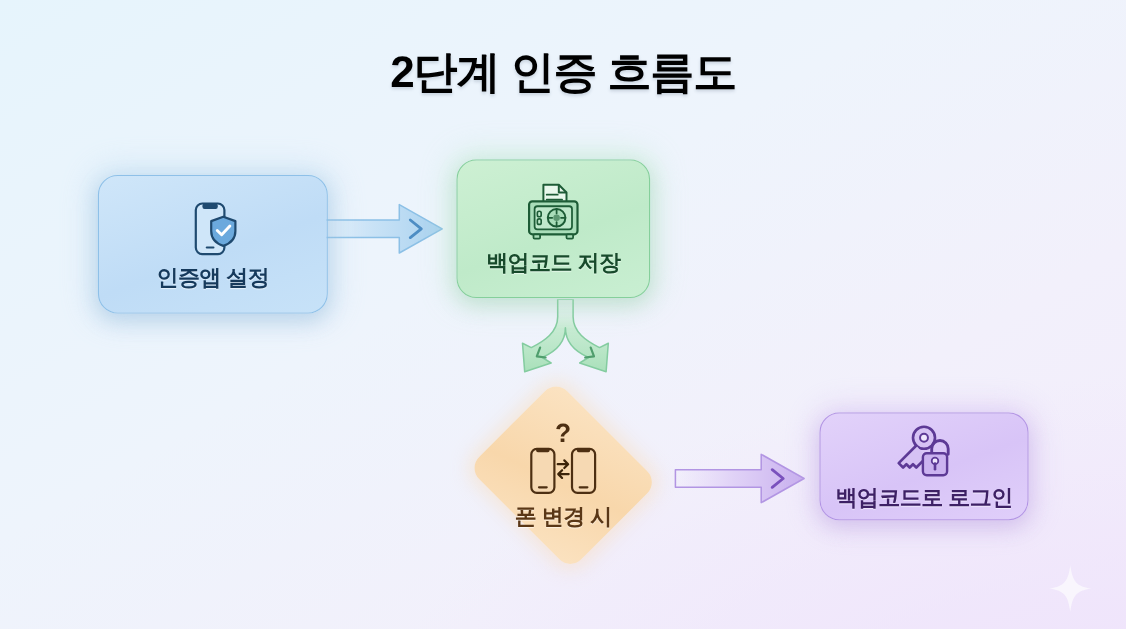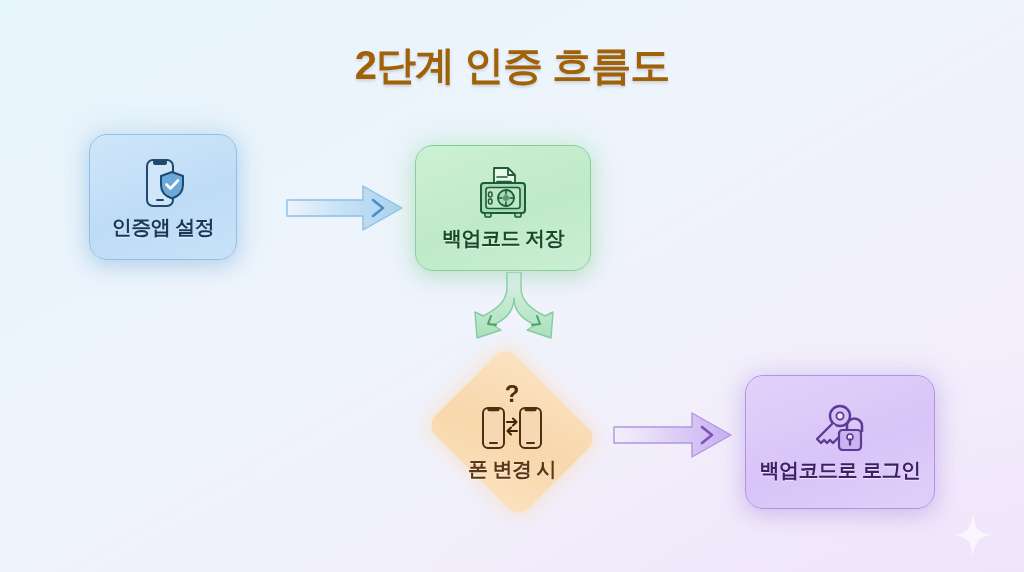--- a/index.html
+++ b/index.html
@@ -12,60 +12,60 @@
     overflow:hidden;
     position:relative;
   }
   #stage { position:absolute; inset:0; }
 
   
   .title {
     position:absolute; left:0; right:0; top:38px;
     text-align:center;
     font-size:40px; font-weight:bold; letter-spacing:-1px;
-    color:#a16207;
+    color:#000000;
     text-shadow:0 2px 3px rgba(40,60,90,.18);
   }
 
   
   .node {
     position:absolute;
     border-radius:18px;
     border:1.5px solid;
     display:flex; flex-direction:column;
     align-items:center; justify-content:center;
     gap:2px;
   }
   .node .label {
     font-size:20px; font-weight:bold; letter-spacing:-.5px;
     text-shadow:0 1px 1px rgba(255,255,255,.6);
   }
   .node .icon { display:block; }
 
   
   #node-auth-app {
-    left:89px; top:134px; width:148px; height:126px;
+    left:89px; top:159px; width:209px; height:126px;
     background:linear-gradient(160deg,#cfe6f9 0%, #bfdcf6 55%, #c7e2f8 100%);
     border-color:#8ec0e8;
     box-shadow:0 6px 18px rgba(120,160,200,.28), 0 0 26px 6px rgba(175,212,240,.45);
   }
   #node-auth-app .label { color:#163a5c; }
 
   
   #node-backup-save {
     left:415px; top:145px; width:176px; height:126px;
     background:linear-gradient(160deg,#cdf0d3 0%, #bfeac9 55%, #c9efd2 100%);
     border-color:#85cf9b;
     box-shadow:0 6px 18px rgba(120,180,145,.25), 0 0 26px 6px rgba(180,235,198,.42);
   }
   #node-backup-save .label { color:#174a2b; }
 
   
   #node-login-backup {
-    left:745px; top:375px; width:190px; height:134px;
+    left:745px; top:375px; width:190px; height:98px;
     background:linear-gradient(160deg,#e2d2fa 0%, #d8c4f7 55%, #e0cffa 100%);
     border-color:#b294e4;
     box-shadow:0 6px 18px rgba(150,120,200,.25), 0 0 26px 6px rgba(214,190,246,.45);
   }
   #node-login-backup .label { color:#3d2065; }
 
   
   #node-phone-change {
     position:absolute;
     left:419px; top:352px; width:186px; height:160px;

